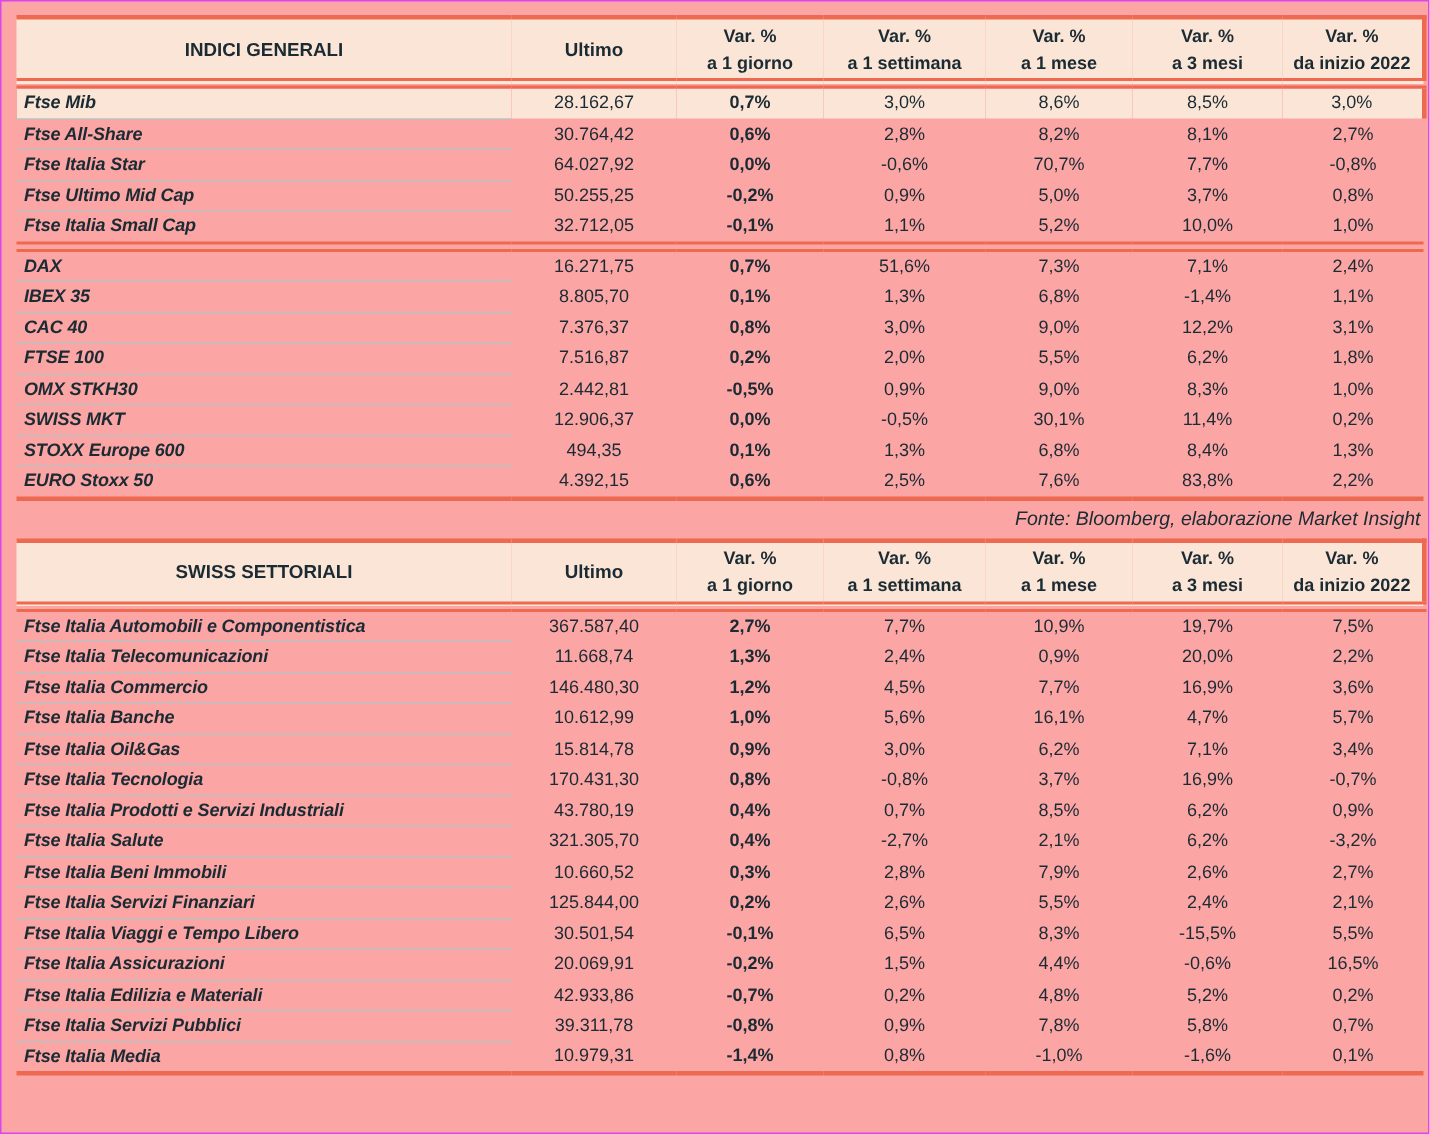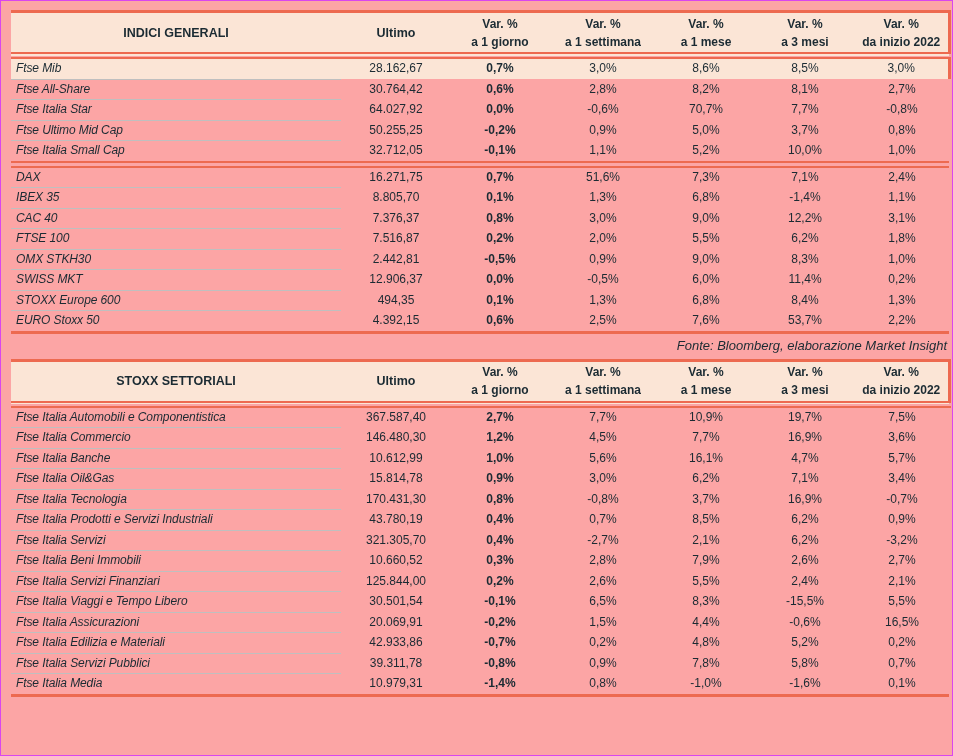--- a/index.html
+++ b/index.html
@@ -36,21 +36,21 @@
     height:19.5px;
     line-height:19.5px;
     font-size:12px;
     vertical-align:middle;
     white-space:nowrap;
     overflow:hidden;
   }
   td.name {
     text-align:left;
     padding-left:5px;
-    font-weight:normal;
+    font-weight:bold;
     font-style:italic;
     font-size:11.5px;
     letter-spacing:-0.1px;
   }
   td.num { text-align:center; }
   td.d1 { font-weight:bold; }
   tr:not(.group-end) td.name { border-bottom:1px solid #bfbfbf; }
   tbody.group + tbody.group tr:first-child td { border-top:7px double #ed6a50; }
   table.mi-table tbody:last-child tr:last-child td { border-bottom:3px solid #ed6a50; }
   tr.highlight td { background:#fbe5d6; }
@@ -198,59 +198,59 @@
           <td class="num">0,9%</td>
           <td class="num">9,0%</td>
           <td class="num">8,3%</td>
           <td class="num">1,0%</td>
         </tr>
         <tr>
           <td class="name">SWISS MKT</td>
           <td class="num">12.906,37</td>
           <td class="num d1">0,0%</td>
           <td class="num">-0,5%</td>
-          <td class="num">6,0%</td>
+          <td class="num">30,1%</td>
           <td class="num">11,4%</td>
           <td class="num">0,2%</td>
         </tr>
         <tr>
           <td class="name">STOXX Europe 600</td>
           <td class="num">494,35</td>
           <td class="num d1">0,1%</td>
           <td class="num">1,3%</td>
           <td class="num">6,8%</td>
           <td class="num">8,4%</td>
           <td class="num">1,3%</td>
         </tr>
         <tr class="group-end">
           <td class="name">EURO Stoxx 50</td>
           <td class="num">4.392,15</td>
           <td class="num d1">0,6%</td>
           <td class="num">2,5%</td>
           <td class="num">7,6%</td>
-          <td class="num">53,7%</td>
+          <td class="num">83,8%</td>
           <td class="num">2,2%</td>
         </tr>
       </tbody>
     </table>
   <div class="fonte">Fonte: Bloomberg, elaborazione Market Insight</div>
 
   <table class="mi-table">
     <colgroup>
       <col style="width:330px">
         <col style="width:110px">
         <col style="width:98px">
       <col style="width:108px">
         <col style="width:98px">
         <col style="width:100px">
         <col style="width:94px">
     </colgroup>
     <thead>
       <tr>
-        <th>STOXX SETTORIALI</th>
+        <th>SWISS SETTORIALI</th>
         <th>Ultimo</th>
         <th>
           <div class="var-top">Var. %</div>
           <div class="var-sub">a 1 giorno</div>
         </th>
         <th>
           <div class="var-top">Var. %</div>
           <div class="var-sub">a 1 settimana</div>
         </th>
         <th>
@@ -271,20 +271,29 @@
         <tr>
           <td class="name">Ftse Italia Automobili e Componentistica</td>
           <td class="num">367.587,40</td>
           <td class="num d1">2,7%</td>
           <td class="num">7,7%</td>
           <td class="num">10,9%</td>
           <td class="num">19,7%</td>
           <td class="num">7,5%</td>
         </tr>
         <tr>
+          <td class="name">Ftse Italia Telecomunicazioni</td>
+          <td class="num">11.668,74</td>
+          <td class="num d1">1,3%</td>
+          <td class="num">2,4%</td>
+          <td class="num">0,9%</td>
+          <td class="num">20,0%</td>
+          <td class="num">2,2%</td>
+        </tr>
+        <tr>
           <td class="name">Ftse Italia Commercio</td>
           <td class="num">146.480,30</td>
           <td class="num d1">1,2%</td>
           <td class="num">4,5%</td>
           <td class="num">7,7%</td>
           <td class="num">16,9%</td>
           <td class="num">3,6%</td>
         </tr>
         <tr>
           <td class="name">Ftse Italia Banche</td>
@@ -316,21 +325,21 @@
         <tr>
           <td class="name">Ftse Italia Prodotti e Servizi Industriali</td>
           <td class="num">43.780,19</td>
           <td class="num d1">0,4%</td>
           <td class="num">0,7%</td>
           <td class="num">8,5%</td>
           <td class="num">6,2%</td>
           <td class="num">0,9%</td>
         </tr>
         <tr>
-          <td class="name">Ftse Italia Servizi</td>
+          <td class="name">Ftse Italia Salute</td>
           <td class="num">321.305,70</td>
           <td class="num d1">0,4%</td>
           <td class="num">-2,7%</td>
           <td class="num">2,1%</td>
           <td class="num">6,2%</td>
           <td class="num">-3,2%</td>
         </tr>
         <tr>
           <td class="name">Ftse Italia Beni Immobili</td>
           <td class="num">10.660,52</td>

